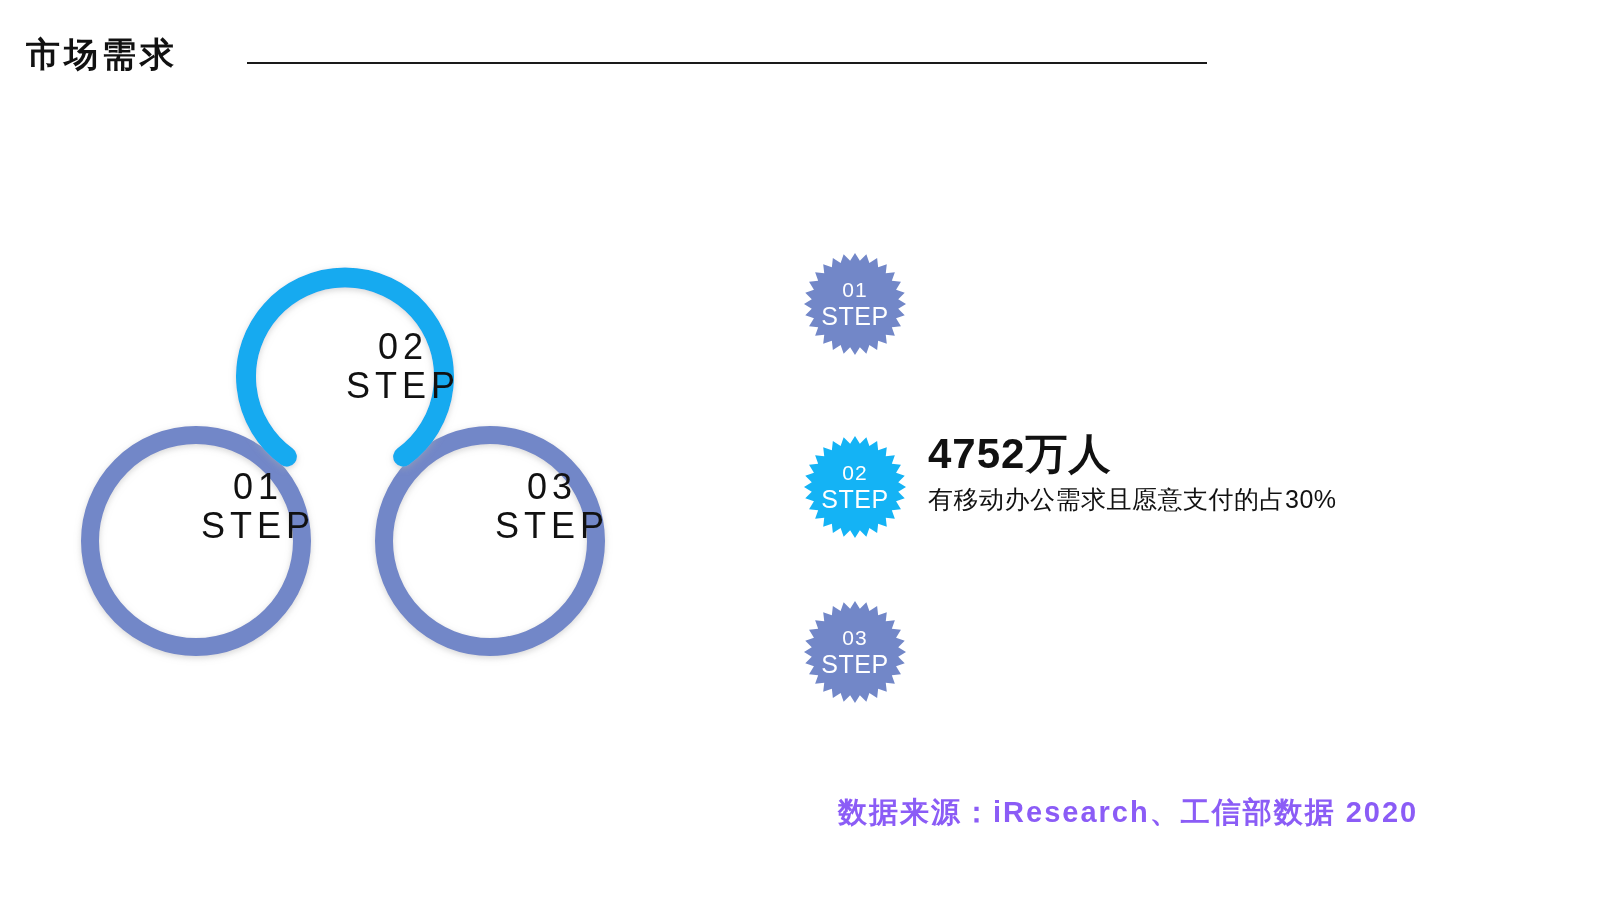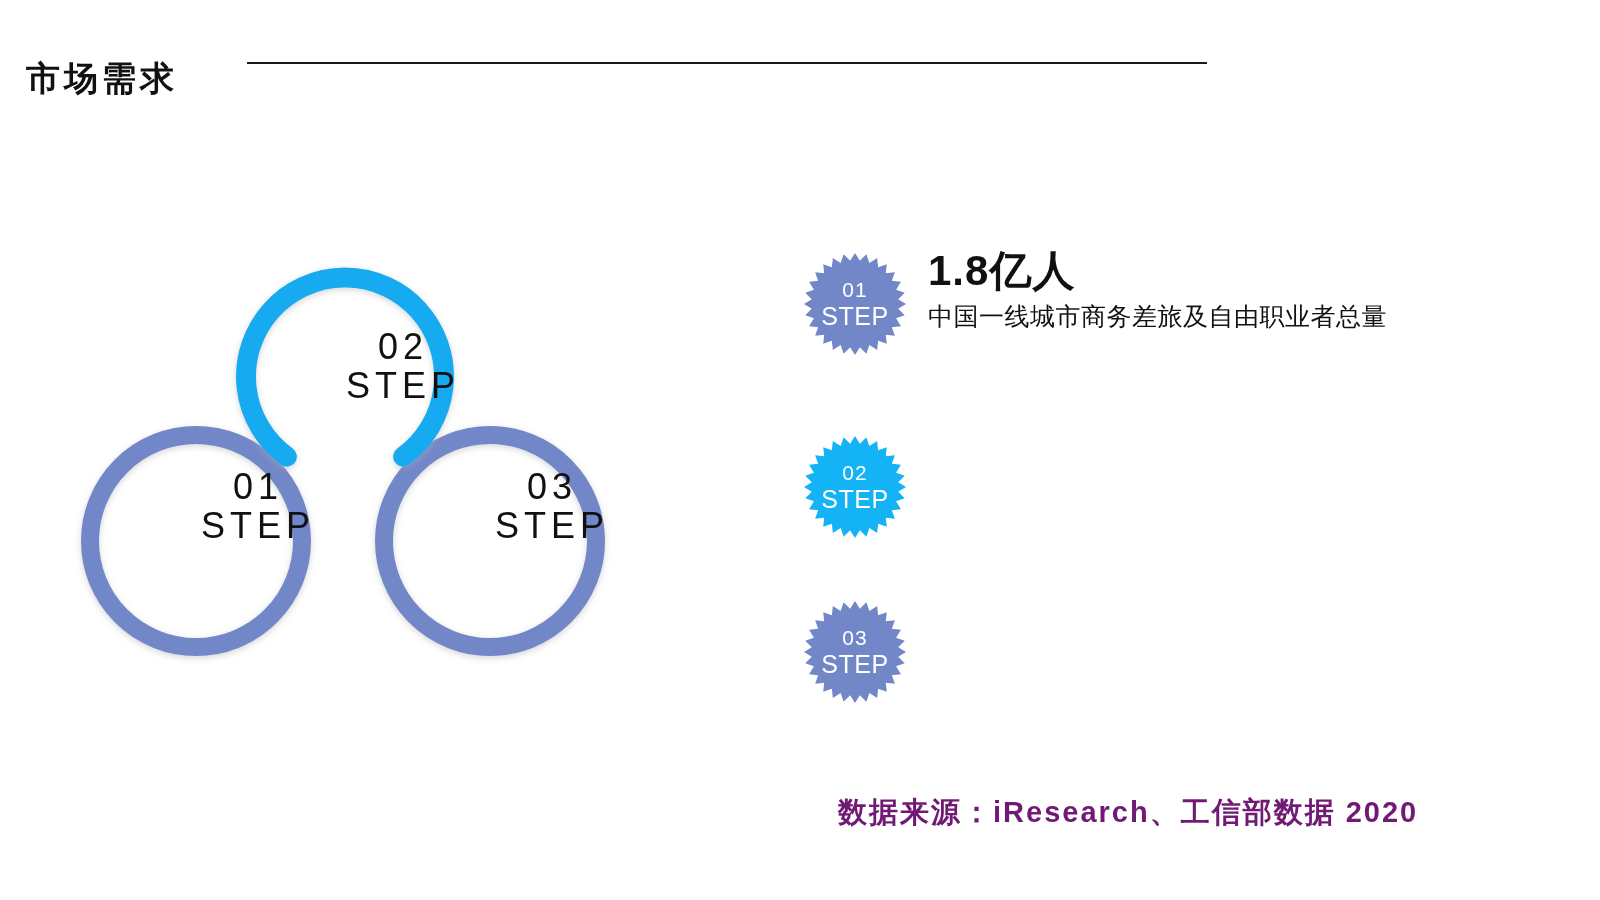--- a/index.html
+++ b/index.html
@@ -27,21 +27,20 @@
   #page-title {
     position: absolute;
     left: 26px;
     top: 37px;
     font-size: 34px;
     font-weight: 700;
     letter-spacing: 4px;
     color: #111111;
     white-space: nowrap;
     line-height: 1;
-    margin-top: 24px;
   }
   #header-rule {
     position: absolute;
     left: 247px;
     top: 62px;
     width: 960px;
     height: 0;
     border-top: 2px solid #1a1a1a;
   }
 
@@ -157,21 +156,21 @@
   }
 
   
   #data-source {
     position: absolute;
     left: 838px;
     top: 793px;
     font-size: 29px;
     font-weight: 700;
     letter-spacing: 2px;
-    color: #701a75;
+    color: #8b5cf6;
     white-space: nowrap;
   }
 </style>
 </head>
 <body>
 
 <div id="slide-header">
   <div id="page-title">市场需求</div>
   <div id="header-rule"></div>
 </div>
@@ -213,36 +212,36 @@
   <div class="stat-item" id="stat-item-1">
     <div class="badge">
       <svg class="starburst" width="104" height="104" viewBox="0 0 104 104">
           <polygon points="52.00,1.00 56.87,8.77 63.35,2.28 66.37,10.94 74.13,6.05 75.14,15.17 83.80,12.13 82.76,21.24 91.87,20.20 88.83,28.86 97.95,29.87 93.06,37.63 101.72,40.65 95.23,47.13 103.00,52.00 95.23,56.87 101.72,63.35 93.06,66.37 97.95,74.13 88.83,75.14 91.87,83.80 82.76,82.76 83.80,91.87 75.14,88.83 74.13,97.95 66.37,93.06 63.35,101.72 56.87,95.23 52.00,103.00 47.13,95.23 40.65,101.72 37.63,93.06 29.87,97.95 28.86,88.83 20.20,91.87 21.24,82.76 12.13,83.80 15.17,75.14 6.05,74.13 10.94,66.37 2.28,63.35 8.77,56.87 1.00,52.00 8.77,47.13 2.28,40.65 10.94,37.63 6.05,29.87 15.17,28.86 12.13,20.20 21.24,21.24 20.20,12.13 28.86,15.17 29.87,6.05 37.63,10.94 40.65,2.28 47.13,8.77" fill="#7287C8"></polygon>
         </svg>
       <div class="badge-text">
         <span class="badge-num">01</span>
         <span class="badge-word">STEP</span>
       </div>
     </div>
-    <div class="stat-body">
-      <div class="stat-headline">1.8亿人</div>
-      <div class="stat-desc">中国一线城市商务差旅及自由职业者总量</div>
-    </div>
   </div>
 
   <div class="stat-item" id="stat-item-2">
     <div class="badge">
       <svg class="starburst" width="104" height="104" viewBox="0 0 104 104">
           <polygon points="52.00,1.00 56.87,8.77 63.35,2.28 66.37,10.94 74.13,6.05 75.14,15.17 83.80,12.13 82.76,21.24 91.87,20.20 88.83,28.86 97.95,29.87 93.06,37.63 101.72,40.65 95.23,47.13 103.00,52.00 95.23,56.87 101.72,63.35 93.06,66.37 97.95,74.13 88.83,75.14 91.87,83.80 82.76,82.76 83.80,91.87 75.14,88.83 74.13,97.95 66.37,93.06 63.35,101.72 56.87,95.23 52.00,103.00 47.13,95.23 40.65,101.72 37.63,93.06 29.87,97.95 28.86,88.83 20.20,91.87 21.24,82.76 12.13,83.80 15.17,75.14 6.05,74.13 10.94,66.37 2.28,63.35 8.77,56.87 1.00,52.00 8.77,47.13 2.28,40.65 10.94,37.63 6.05,29.87 15.17,28.86 12.13,20.20 21.24,21.24 20.20,12.13 28.86,15.17 29.87,6.05 37.63,10.94 40.65,2.28 47.13,8.77" fill="#14B3F5"></polygon>
         </svg>
       <div class="badge-text">
         <span class="badge-num">02</span>
         <span class="badge-word">STEP</span>
       </div>
     </div>
+    <div class="stat-body">
+      <div class="stat-headline">4752万人</div>
+      <div class="stat-desc">有移动办公需求且愿意支付的占30%</div>
+    </div>
   </div>
 
   <div class="stat-item" id="stat-item-3">
     <div class="badge">
       <svg class="starburst" width="104" height="104" viewBox="0 0 104 104">
           <polygon points="52.00,1.00 56.87,8.77 63.35,2.28 66.37,10.94 74.13,6.05 75.14,15.17 83.80,12.13 82.76,21.24 91.87,20.20 88.83,28.86 97.95,29.87 93.06,37.63 101.72,40.65 95.23,47.13 103.00,52.00 95.23,56.87 101.72,63.35 93.06,66.37 97.95,74.13 88.83,75.14 91.87,83.80 82.76,82.76 83.80,91.87 75.14,88.83 74.13,97.95 66.37,93.06 63.35,101.72 56.87,95.23 52.00,103.00 47.13,95.23 40.65,101.72 37.63,93.06 29.87,97.95 28.86,88.83 20.20,91.87 21.24,82.76 12.13,83.80 15.17,75.14 6.05,74.13 10.94,66.37 2.28,63.35 8.77,56.87 1.00,52.00 8.77,47.13 2.28,40.65 10.94,37.63 6.05,29.87 15.17,28.86 12.13,20.20 21.24,21.24 20.20,12.13 28.86,15.17 29.87,6.05 37.63,10.94 40.65,2.28 47.13,8.77" fill="#7287C8"></polygon>
         </svg>
       <div class="badge-text">
         <span class="badge-num">03</span>
         <span class="badge-word">STEP</span>

